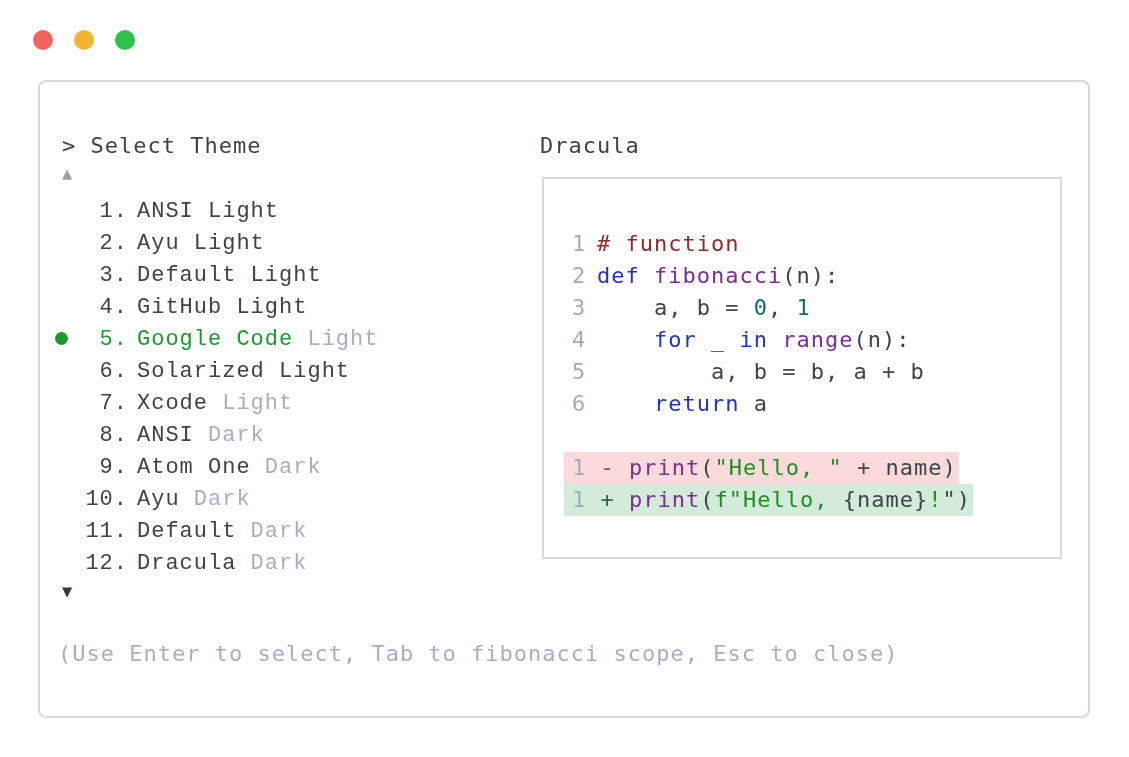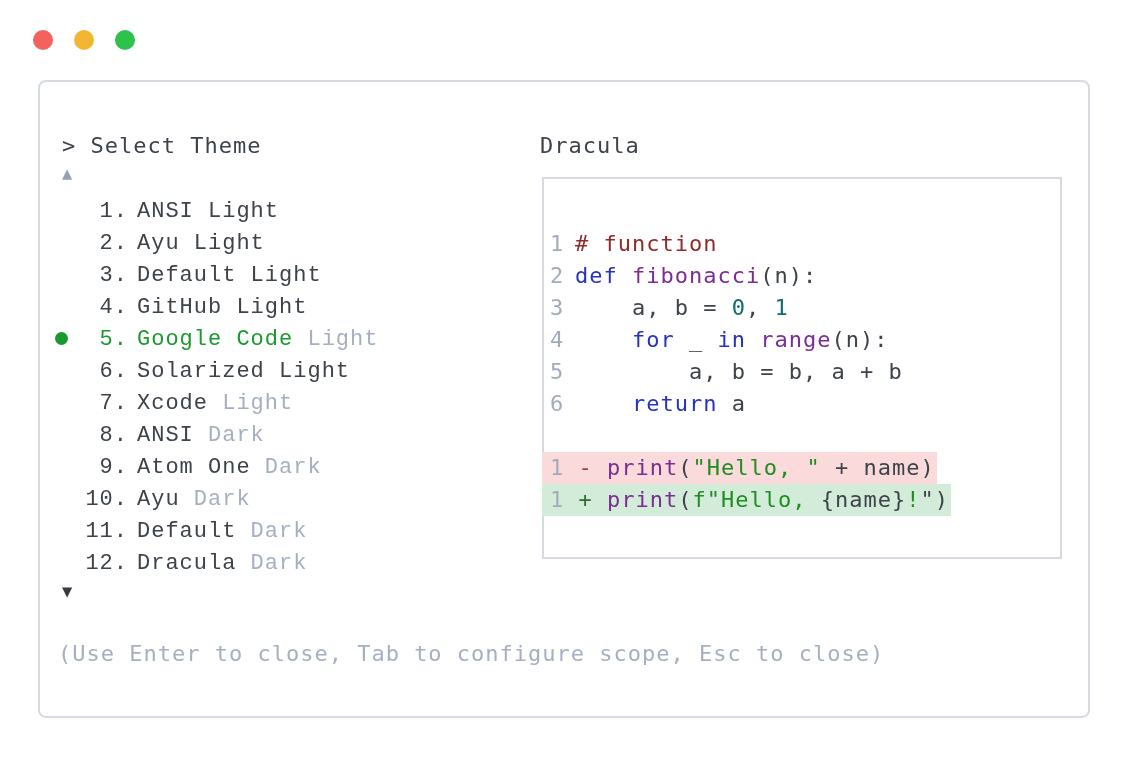--- a/index.html
+++ b/index.html
@@ -26,21 +26,21 @@
   .theme-list { position:absolute; left:0; top:114px;font-family:Liberation Mono, monospace; }
   .theme-row { height:32px; }
   .bullet-slot { display:inline-block; width:44px; }
   .bullet { display:inline-block; width:13px; height:13px; border-radius:50%; margin-left:15px; }
   .num { display:inline-block; width:44px; text-align:right; margin-right:9px; }
 
   .preview-panel {
     position:absolute; left:502px; top:95px; width:520px; height:382px;
     border:2px solid #d5d9e0; background:#ffffff;
   }
-  .code { position:absolute; left:0; top:49px; padding-left:6px; }
+  .code { position:absolute; left:0; top:49px; padding-left:28px; }
   .code-line { height:32px; }
   .ln { display:inline-block; width:14px; margin-right:11px; }
   .diff-row { height:32px; }
   .diff-gap { margin-top:32px; }
   .diff-chip { display:inline-block; height:32px; margin-left:-8px; padding:0 2px 0 8px; }
 
   .footer-hint { position:absolute; left:18px; top:556px; color:#a6afc0; }
 </style>
 </head>
 <body>
@@ -58,14 +58,14 @@
   <div class="scroll-ind scroll-up">▲</div>
 
   <div class="mono theme-list" id="theme-list"><div class="theme-row"><span class="bullet-slot"></span><span class="num" style="color: rgb(61, 67, 75);">1.</span><span style="color: rgb(61, 67, 75);">ANSI Light</span></div><div class="theme-row"><span class="bullet-slot"></span><span class="num" style="color: rgb(61, 67, 75);">2.</span><span style="color: rgb(61, 67, 75);">Ayu Light</span></div><div class="theme-row"><span class="bullet-slot"></span><span class="num" style="color: rgb(61, 67, 75);">3.</span><span style="color: rgb(61, 67, 75);">Default Light</span></div><div class="theme-row"><span class="bullet-slot"></span><span class="num" style="color: rgb(61, 67, 75);">4.</span><span style="color: rgb(61, 67, 75);">GitHub Light</span></div><div class="theme-row"><span class="bullet-slot"><span class="bullet" style="background: rgb(26, 154, 46);"></span></span><span class="num" style="color: rgb(26, 154, 46);">5.</span><span style="color: rgb(26, 154, 46);">Google Code</span><span style="color: rgb(166, 175, 192);"> Light</span></div><div class="theme-row"><span class="bullet-slot"></span><span class="num" style="color: rgb(61, 67, 75);">6.</span><span style="color: rgb(61, 67, 75);">Solarized Light</span></div><div class="theme-row"><span class="bullet-slot"></span><span class="num" style="color: rgb(61, 67, 75);">7.</span><span style="color: rgb(61, 67, 75);">Xcode</span><span style="color: rgb(166, 175, 192);"> Light</span></div><div class="theme-row"><span class="bullet-slot"></span><span class="num" style="color: rgb(61, 67, 75);">8.</span><span style="color: rgb(61, 67, 75);">ANSI</span><span style="color: rgb(166, 175, 192);"> Dark</span></div><div class="theme-row"><span class="bullet-slot"></span><span class="num" style="color: rgb(61, 67, 75);">9.</span><span style="color: rgb(61, 67, 75);">Atom One</span><span style="color: rgb(166, 175, 192);"> Dark</span></div><div class="theme-row"><span class="bullet-slot"></span><span class="num" style="color: rgb(61, 67, 75);">10.</span><span style="color: rgb(61, 67, 75);">Ayu</span><span style="color: rgb(166, 175, 192);"> Dark</span></div><div class="theme-row"><span class="bullet-slot"></span><span class="num" style="color: rgb(61, 67, 75);">11.</span><span style="color: rgb(61, 67, 75);">Default</span><span style="color: rgb(166, 175, 192);"> Dark</span></div><div class="theme-row"><span class="bullet-slot"></span><span class="num" style="color: rgb(61, 67, 75);">12.</span><span style="color: rgb(61, 67, 75);">Dracula</span><span style="color: rgb(166, 175, 192);"> Dark</span></div></div>
 
   <div class="scroll-ind scroll-down">▼</div>
 
   <div class="preview-panel">
     <div class="mono code" id="code-block"><div class="code-line"><span class="ln" style="color: rgb(162, 171, 188);">1</span><span style="color: rgb(143, 43, 43);"># function</span></div><div class="code-line"><span class="ln" style="color: rgb(162, 171, 188);">2</span><span style="color: rgb(38, 51, 192);">def</span><span style="color: rgb(61, 67, 75);"> </span><span style="color: rgb(124, 45, 146);">fibonacci</span><span style="color: rgb(61, 67, 75);">(n):</span></div><div class="code-line"><span class="ln" style="color: rgb(162, 171, 188);">3</span><span style="color: rgb(61, 67, 75);">    a, b = </span><span style="color: rgb(13, 110, 110);">0</span><span style="color: rgb(61, 67, 75);">, </span><span style="color: rgb(13, 110, 110);">1</span></div><div class="code-line"><span class="ln" style="color: rgb(162, 171, 188);">4</span><span style="color: rgb(61, 67, 75);">    </span><span style="color: rgb(38, 51, 192);">for</span><span style="color: rgb(61, 67, 75);"> _ </span><span style="color: rgb(38, 51, 192);">in</span><span style="color: rgb(61, 67, 75);"> </span><span style="color: rgb(124, 45, 146);">range</span><span style="color: rgb(61, 67, 75);">(n):</span></div><div class="code-line"><span class="ln" style="color: rgb(162, 171, 188);">5</span><span style="color: rgb(61, 67, 75);">        a, b = b, a + b</span></div><div class="code-line"><span class="ln" style="color: rgb(162, 171, 188);">6</span><span style="color: rgb(61, 67, 75);">    </span><span style="color: rgb(38, 51, 192);">return</span><span style="color: rgb(61, 67, 75);"> a</span></div><div class="diff-row diff-gap"><span class="diff-chip" style="background: rgb(250, 218, 218);"><span style="color: rgb(162, 171, 188);">1</span><span style="color: rgb(61, 67, 75);"> </span><span style="color: rgb(166, 60, 60);">-</span><span style="color: rgb(61, 67, 75);"> </span><span style="color: rgb(124, 45, 146);">print</span><span style="color: rgb(61, 67, 75);">(</span><span style="color: rgb(30, 142, 30);">"Hello, "</span><span style="color: rgb(61, 67, 75);"> + name)</span></span></div><div class="diff-row"><span class="diff-chip" style="background: rgb(211, 235, 217);"><span style="color: rgb(162, 171, 188);">1</span><span style="color: rgb(61, 67, 75);"> </span><span style="color: rgb(45, 106, 53);">+</span><span style="color: rgb(61, 67, 75);"> </span><span style="color: rgb(124, 45, 146);">print</span><span style="color: rgb(61, 67, 75);">(</span><span style="color: rgb(30, 142, 30);">f"Hello, </span><span style="color: rgb(61, 67, 75);">{name}</span><span style="color: rgb(30, 142, 30);">!</span><span style="color: rgb(61, 67, 75);">")</span></span></div></div>
   </div>
 
-  <div class="mono footer-hint">(Use Enter to close, Tab to configure scope, Esc to close)</div>
+  <div class="mono footer-hint">(Use Enter to select, Tab to fibonacci scope, Esc to close)</div>
 </div>
 
 </body></html>

